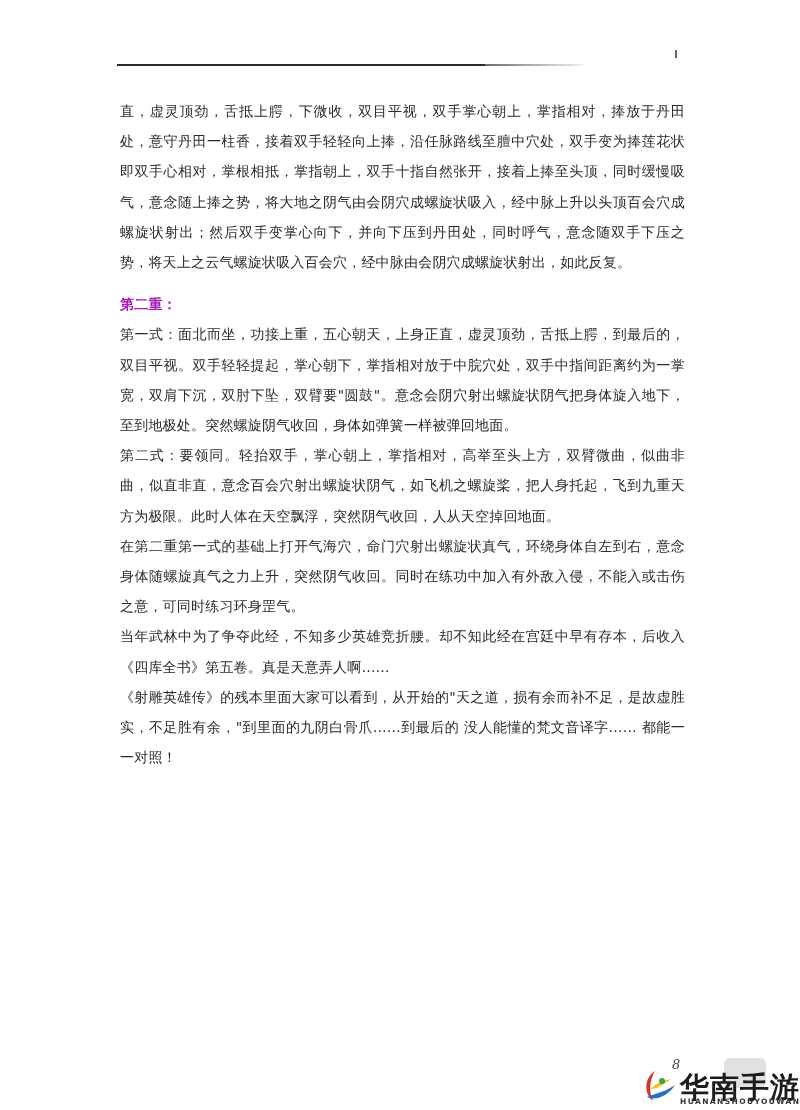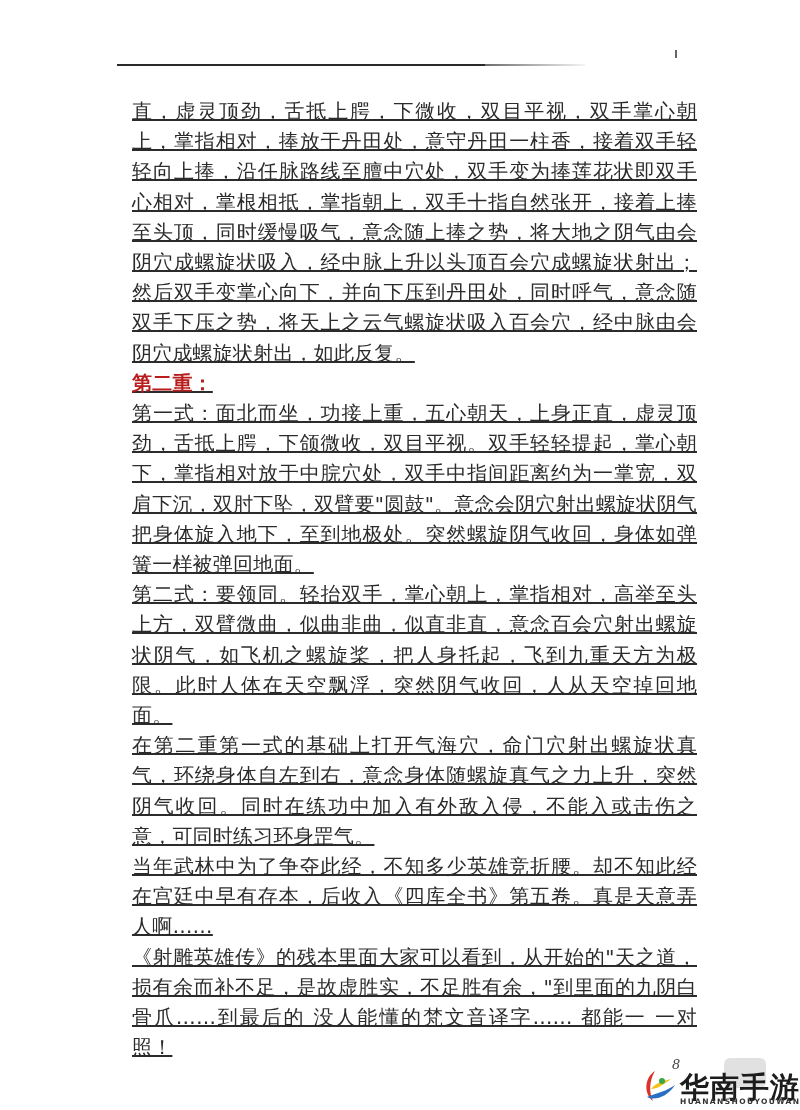--- a/index.html
+++ b/index.html
@@ -11,25 +11,25 @@
     position: absolute; left: 117px; top: 64px; width: 368px; height: 2px; background: #2a2a2a;
   }
   .top-rule-fade {
     position: absolute; left: 435px; top: 64px; width: 150px; height: 2px;
     background: linear-gradient(to right, #2a2a2a, rgba(42,42,42,0.05));
   }
   .top-mark {
     position: absolute; left: 675px; top: 50px; width: 2px; height: 8px; background: #666;
   }
   .content {
-    position: absolute; left: 132px; top: 96px; width: 565px;
-    font-size: 20px; line-height: 30.2px; color: #2b2b2b; letter-spacing: 0.2px; text-decoration: underline;
+    position: absolute; left: 120px; top: 96px; width: 565px;
+    font-size: 14px; line-height: 30.2px; color: #2b2b2b; letter-spacing: 0.2px;
   }
   .content p { margin: 0; text-align: justify; text-align-last: left; }
-  .content .heading { font-weight: bold; color: #b91c1c; }
+  .content .heading { font-weight: bold; color: #a21caf; margin-top: 12px; }
   .page-num {
     position: absolute; left: 672px; top: 1057px; font-family: "DejaVu Serif", serif;
     font-style: italic; font-size: 13px; color: #444;
   }
   .wm-box {
     position: absolute; left: 724px; top: 1058px; width: 42px; height: 30px; background: #d9d9d9; border-radius: 6px; opacity: 0.8;
   }
   .wm-title {
     position: absolute; left: 680px; top: 1068px; font-size: 29px; font-weight: bold; color: #1c1c1c; letter-spacing: 1px;
   }
@@ -41,21 +41,21 @@
 </head>
 <body>
 
 <div class="top-rule"></div>
 <div class="top-rule-fade"></div>
 <div class="top-mark"></div>
 
 <div class="content">
   <p>直，虚灵顶劲，舌抵上腭，下微收，双目平视，双手掌心朝上，掌指相对，捧放于丹田处，意守丹田一柱香，接着双手轻轻向上捧，沿任脉路线至膻中穴处，双手变为捧莲花状即双手心相对，掌根相抵，掌指朝上，双手十指自然张开，接着上捧至头顶，同时缓慢吸气，意念随上捧之势，将大地之阴气由会阴穴成螺旋状吸入，经中脉上升以头顶百会穴成螺旋状射出；然后双手变掌心向下，并向下压到丹田处，同时呼气，意念随双手下压之势，将天上之云气螺旋状吸入百会穴，经中脉由会阴穴成螺旋状射出，如此反复。</p>
   <p class="heading">第二重：</p>
-  <p>第一式：面北而坐，功接上重，五心朝天，上身正直，虚灵顶劲，舌抵上腭，下颌微收，双目平视。双手轻轻提起，掌心朝下，掌指相对放于中脘穴处，双手中指间距离约为一掌宽，双肩下沉，双肘下坠，双臂要"圆鼓"。意念会阴穴射出螺旋状阴气把身体旋入地下，至到地极处。突然螺旋阴气收回，身体如弹簧一样被弹回地面。</p>
+  <p>第一式：面北而坐，功接上重，五心朝天，上身正直，虚灵顶劲，舌抵上腭，到最后的，双目平视。双手轻轻提起，掌心朝下，掌指相对放于中脘穴处，双手中指间距离约为一掌宽，双肩下沉，双肘下坠，双臂要"圆鼓"。意念会阴穴射出螺旋状阴气把身体旋入地下，至到地极处。突然螺旋阴气收回，身体如弹簧一样被弹回地面。</p>
   <p>第二式：要领同。轻抬双手，掌心朝上，掌指相对，高举至头上方，双臂微曲，似曲非曲，似直非直，意念百会穴射出螺旋状阴气，如飞机之螺旋桨，把人身托起，飞到九重天方为极限。此时人体在天空飘浮，突然阴气收回，人从天空掉回地面。</p>
   <p>在第二重第一式的基础上打开气海穴，命门穴射出螺旋状真气，环绕身体自左到右，意念身体随螺旋真气之力上升，突然阴气收回。同时在练功中加入有外敌入侵，不能入或击伤之意，可同时练习环身罡气。</p>
   <p>当年武林中为了争夺此经，不知多少英雄竞折腰。却不知此经在宫廷中早有存本，后收入《四库全书》第五卷。真是天意弄人啊……</p>
   <p>《射雕英雄传》的残本里面大家可以看到，从开始的"天之道，损有余而补不足，是故虚胜实，不足胜有余，"到里面的九阴白骨爪……到最后的 没人能懂的梵文音译字…… 都能一 一对照！</p>
 </div>
 
 <div class="page-num">8</div>
 
 <div class="wm-box"></div>
 <svg class="wm-logo" viewBox="0 0 36 38">

